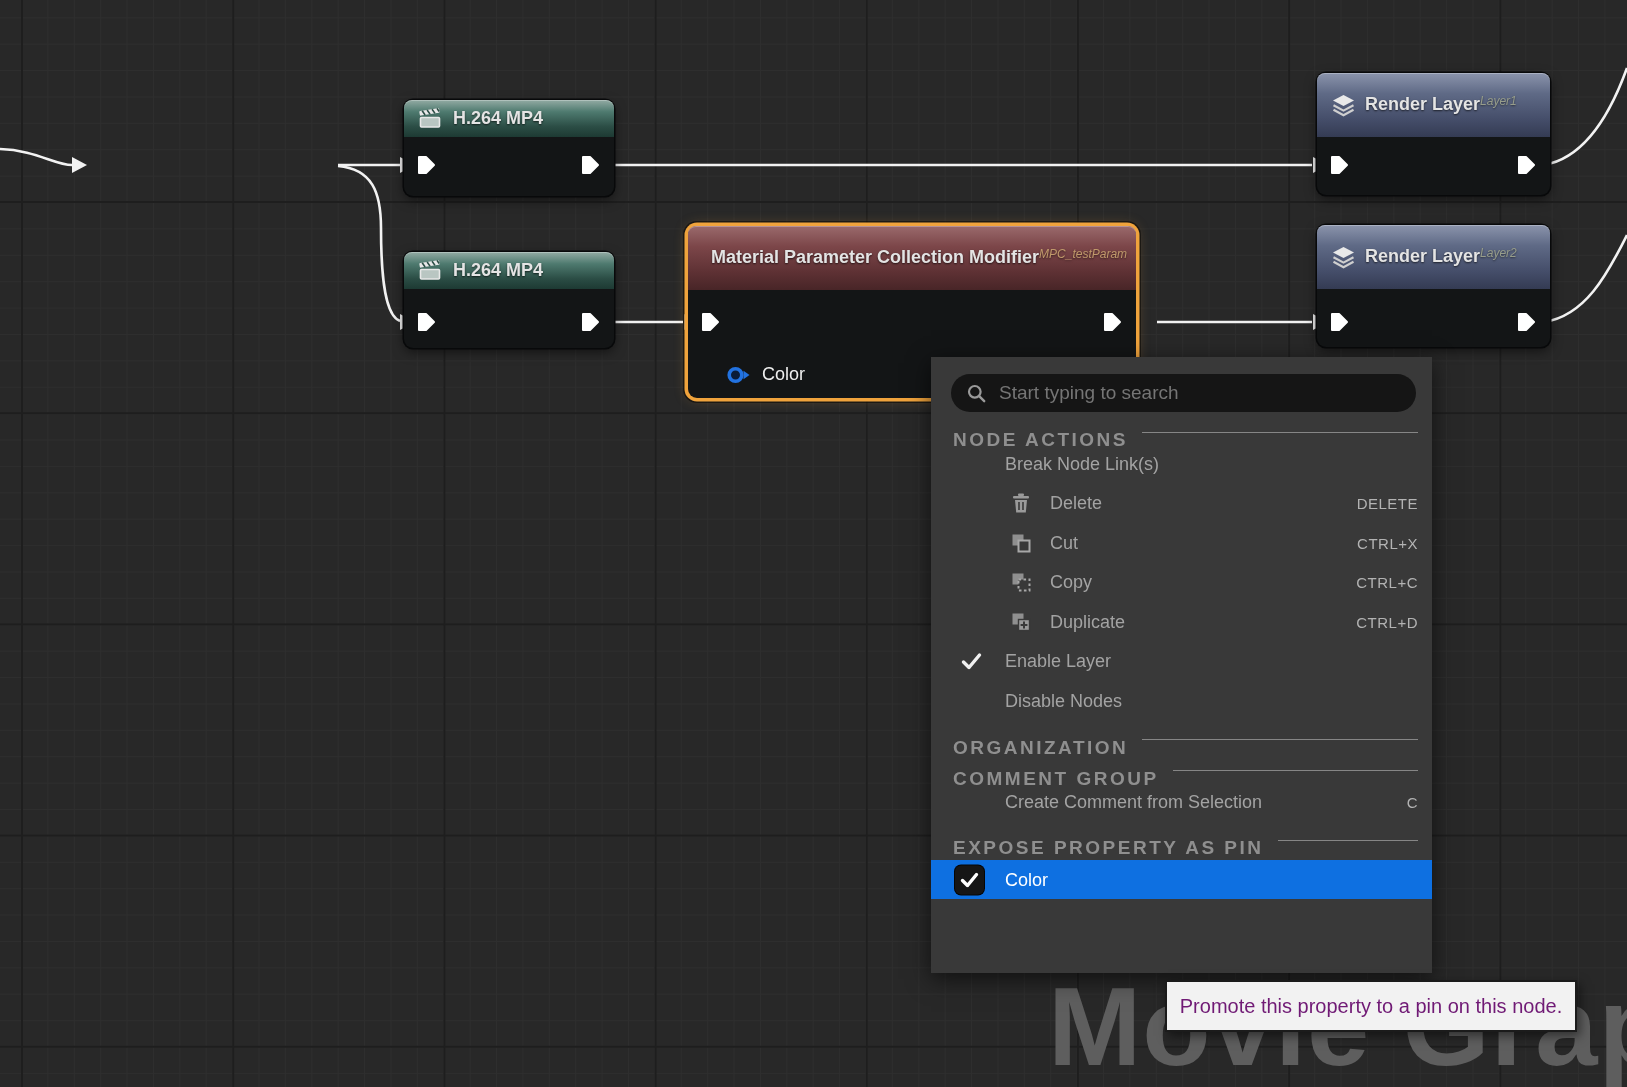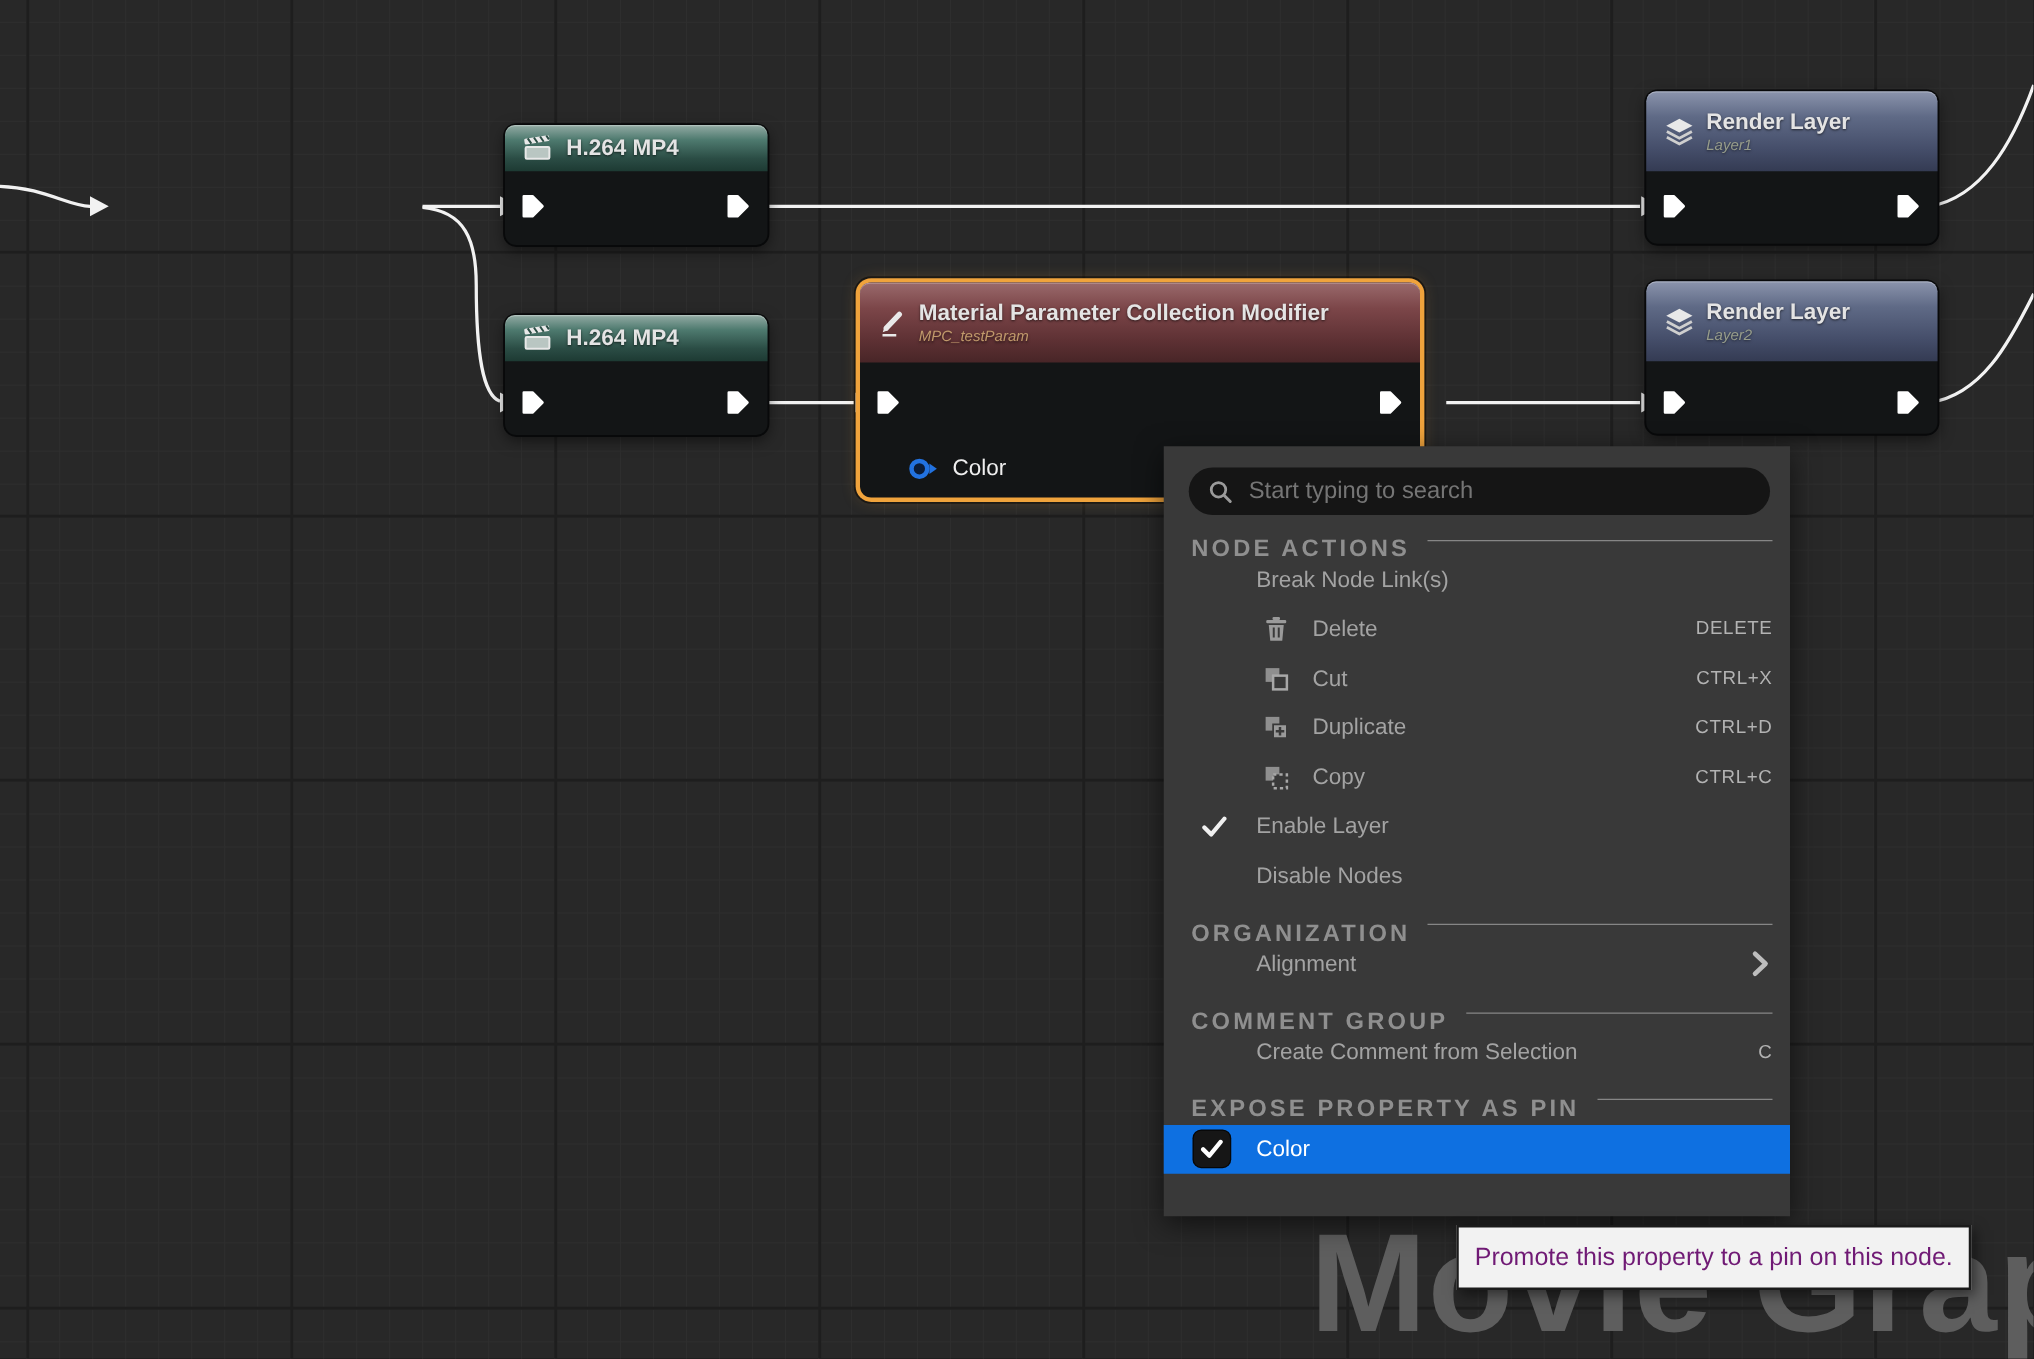--- a/index.html
+++ b/index.html
@@ -28,21 +28,21 @@
     position:absolute;z-index:3;background:#131516;border-radius:9px;
     box-shadow:0 0 0 1.5px #08090a,0 4px 12px rgba(0,0,0,.55);
   }
   .node.selected{
     box-shadow:0 0 0 3.5px #f0a33c,0 0 0 5px rgba(0,0,0,.5),0 0 14px rgba(240,163,60,.35);
   }
   .node-header{
     display:flex;align-items:center;gap:9px;padding:0 12px 0 14px;
     border-radius:8px 8px 0 0;box-shadow:inset 0 1px 0 rgba(255,255,255,.28);
   }
-  .node-header .titles{display:flex;flex-direction:column;line-height:1.22;}
+  .node-header .titles{display:flex;flex-direction:row;line-height:1.22;}
   .node-title{font-size:18px;font-weight:bold;color:#e4e4e4;text-shadow:0 1px 2px rgba(0,0,0,.65);white-space:nowrap;}
   .node-sub{font-size:12px;font-style:italic;text-shadow:0 1px 2px rgba(0,0,0,.5);white-space:nowrap;}
   .hdr-purple{background:linear-gradient(180deg,#a89cc4 0%,#84789f 22%,#6b5f88 55%,#4f4569 100%);}
   .hdr-teal{background:linear-gradient(180deg,#93aba4 0%,#4e7a6f 32%,#2b4d45 72%,#1d3a33 100%);}
   .hdr-maroon{background:linear-gradient(180deg,#9a6a6c 0%,#7c4649 32%,#5e3134 72%,#482527 100%);}
   .hdr-slate{background:linear-gradient(180deg,#8b94ac 0%,#5f6a86 32%,#454e6a 72%,#343b53 100%);}
   .h1line{height:37px;}
   .h2line{height:64px;}
   .pin{position:absolute;width:20px;height:20px;}
   .pin.in{left:13px;}
@@ -257,58 +257,52 @@
         <rect x="2.5" y="2.5" width="11" height="11" fill="#8f8f8f"></rect>
         <rect x="8.5" y="8.5" width="11" height="11" fill="#393939" stroke="#a8a8a8" stroke-width="2"></rect>
       </svg>
       <span class="lbl">Cut</span>
       <span class="sc">CTRL+X</span>
     </div>
 
     <div class="mi has-ico">
       <svg class="ico" viewBox="0 0 22 22">
         <rect x="2.5" y="2.5" width="11" height="11" fill="#8f8f8f"></rect>
-        <rect x="8.5" y="8.5" width="11" height="11" fill="#9a9a9a" stroke="#393939" stroke-width="1.4"></rect>
-        <path d="M14 10.6 v6.8 M10.6 14 h6.8" stroke="#393939" stroke-width="2"></path>
-      </svg>
-      <span class="lbl">Duplicate</span>
-      <span class="sc">CTRL+D</span>
+        <rect x="8.5" y="8.5" width="11" height="11" fill="#393939" stroke="#a8a8a8" stroke-width="2" stroke-dasharray="2.6,2.4"></rect>
+      </svg>
+      <span class="lbl">Copy</span>
+      <span class="sc">CTRL+C</span>
     </div>
 
     <div class="mi has-ico">
       <svg class="ico" viewBox="0 0 22 22">
         <rect x="2.5" y="2.5" width="11" height="11" fill="#8f8f8f"></rect>
-        <rect x="8.5" y="8.5" width="11" height="11" fill="#393939" stroke="#a8a8a8" stroke-width="2" stroke-dasharray="2.6,2.4"></rect>
-      </svg>
-      <span class="lbl">Copy</span>
-      <span class="sc">CTRL+C</span>
+        <rect x="8.5" y="8.5" width="11" height="11" fill="#9a9a9a" stroke="#393939" stroke-width="1.4"></rect>
+        <path d="M14 10.6 v6.8 M10.6 14 h6.8" stroke="#393939" stroke-width="2"></path>
+      </svg>
+      <span class="lbl">Duplicate</span>
+      <span class="sc">CTRL+D</span>
     </div>
 
     <div class="mi">
       <svg class="chk" width="21" height="17" viewBox="0 0 21 17">
         <polyline points="2.5,9.5 8,15 18.5,2.5" fill="none" stroke="#f0f0f0" stroke-width="3.4" stroke-linecap="round" stroke-linejoin="round"></polyline>
       </svg>
       <span class="lbl">Enable Layer</span>
     </div>
 
     <div class="mi">
       <span class="lbl">Disable Nodes</span>
     </div>
 
     <div class="sect" style="margin-top:7px">
       <span class="stitle">ORGANIZATION</span>
         <span class="line"></span>
     </div>
 
-    <div class="mi">
-      <span class="lbl">Alignment</span>
-      <svg class="sub" width="15" height="23" viewBox="0 0 15 23">
-        <polyline points="3,3.5 11.5,11.5 3,19.5" fill="none" stroke="#bdbdbd" stroke-width="3.6" stroke-linecap="round" stroke-linejoin="round"></polyline>
-      </svg>
-    </div>
 
     <div class="sect" style="margin-top:7px">
       <span class="stitle">COMMENT GROUP</span>
         <span class="line"></span>
     </div>
 
     <div class="mi">
       <span class="lbl">Create Comment from Selection</span>
       <span class="sc">C</span>
     </div>

